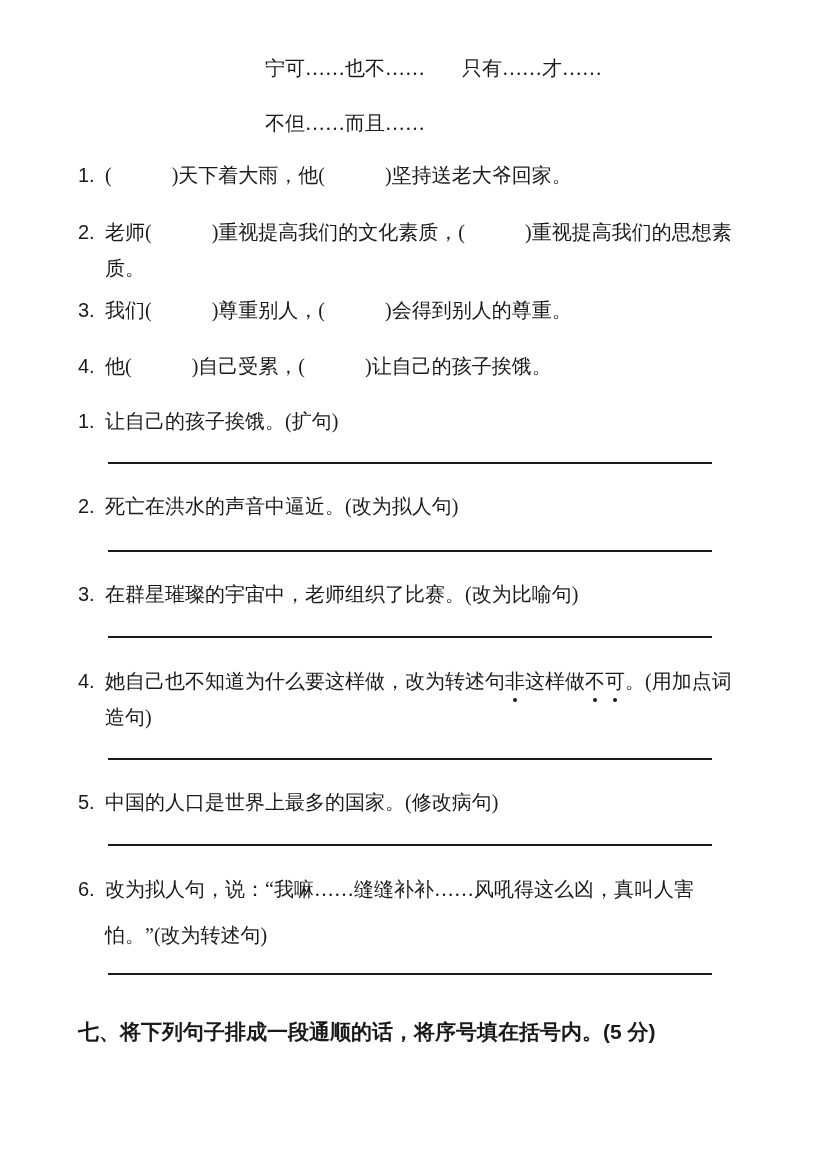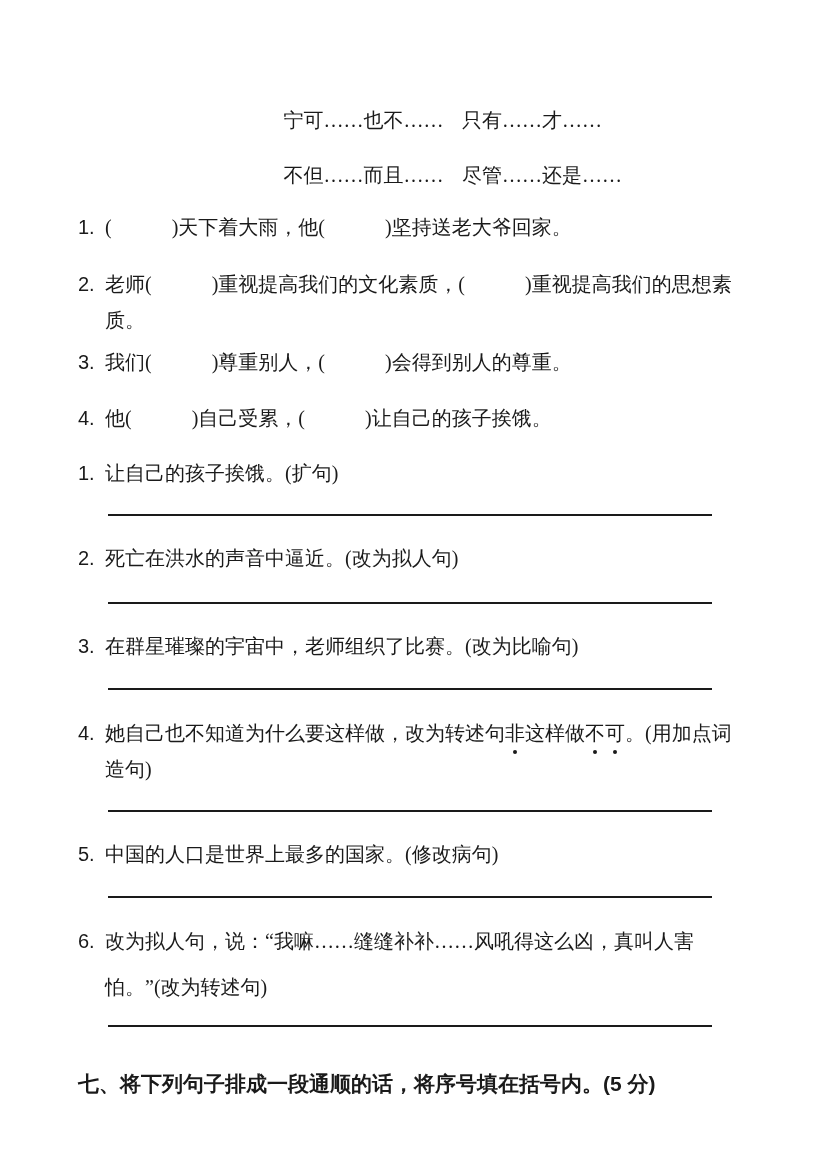--- a/index.html
+++ b/index.html
@@ -21,22 +21,22 @@
   }
   
   .conj-row {
     display: flex;
     margin-left: 187px;
     line-height: 28px;
     height: 28px;
     white-space: pre;
   }
   .conj-row .conj-left { min-width: 197px; }
-  .conj-row1 { margin-top: 106px; text-align: center; }
-  .conj-row2 { margin-top: 27px; text-align: center; }
+  .conj-row1 { margin-top: 54px; }
+  .conj-row2 { margin-top: 27px; }
   
   .item {
     display: flex;
     line-height: 36px;
   }
   .num {
     flex: 0 0 27px;
     width: 27px;
     font-family: "Liberation Sans", "DejaVu Sans", sans-serif;
   }
@@ -96,21 +96,20 @@
 
 <div class="page">
   <div class="doc">
 
     <div class="conj-row conj-row1">
       <span class="conj-left">宁可……也不……</span>
       <span class="conj-right">只有……才……</span>
     </div>
     <div class="conj-row conj-row2">
       <span class="conj-left">不但……而且……</span>
-      <span class="conj-right">尽管……还是……</span>
     </div>
 
     <div class="item mt-item1">
       <span class="num">1.</span>
       <span class="txt">(            )天下着大雨，他(            )坚持送老大爷回家。</span>
     </div>
     <div class="item mt-item2">
       <span class="num">2.</span>
       <span class="txt">老师(            )重视提高我们的文化素质，(            )重视提高我们的思想素质。</span>
     </div>

